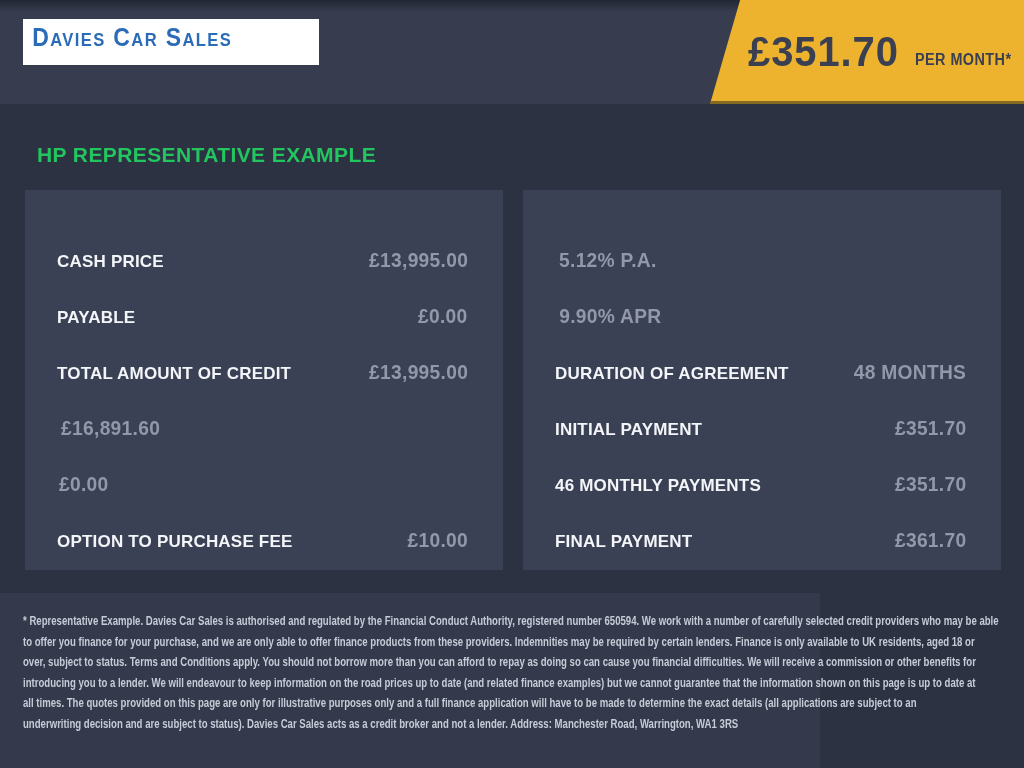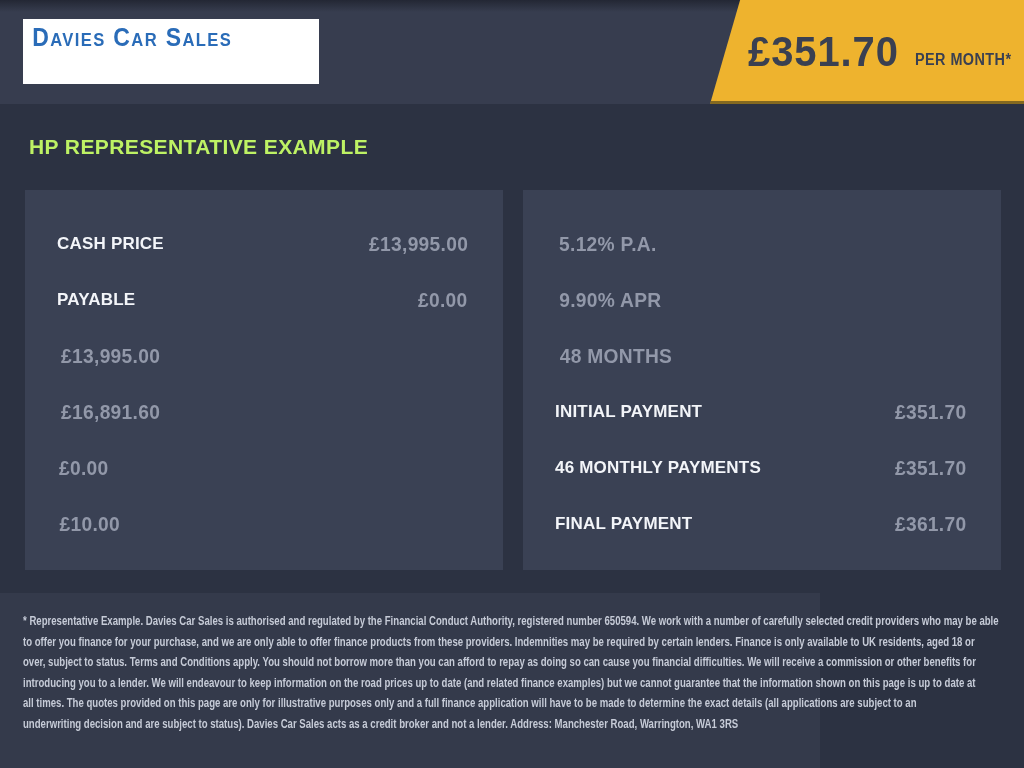--- a/index.html
+++ b/index.html
@@ -18,21 +18,21 @@
     width: 1024px; height: 104px;
     background: #373d4f;
   }
   .top-shade {
     position: absolute; top: 0; left: 0; right: 0; height: 12px;
     background: linear-gradient(#232734, rgba(35,39,52,0));
     z-index: 1;
   }
   .logo-box {
     position: absolute; left: 23px; top: 19px;
-    width: 296px; height: 65px;
+    width: 296px; height: 46px;
     background: #ffffff;
     z-index: 2;
   }
   .logo-text {
     display: block;
     padding: 4px 0 0 10px;
     font-variant: small-caps;
     font-weight: bold;
     font-size: 25px;
     letter-spacing: 1.5px;
@@ -64,37 +64,37 @@
   .banner-period {
     font-size: 16px; font-weight: bold; color: #3a4051;
     letter-spacing: 0.5px; margin-left: 8px; margin-top: 16px;
     transform: scaleX(0.9); transform-origin: left center;
     white-space: nowrap;
   }
 
   
   .main-title {
     position: absolute; left: 25px; top: 131px;
-    margin: 4px;
-    font-size: 21px; font-weight: bold; color: #bef264;
+    margin: 12px;
+    font-size: 21px; font-weight: bold; color: #22c55e;
     letter-spacing: 0.4px;
     white-space: nowrap;
   }
   .panel {
     position: absolute; top: 190px;
     width: 478px; height: 380px;
     background: #3a4154;
     box-sizing: border-box;
     padding: 26px 35px 0 32px;
   }
   .panel-left { left: 25px; }
   .panel-right { left: 523px; }
   .finance-row {
     height: 56px;
-    display: flex; justify-content: space-between; align-items: center;
+    display: flex; justify-content: space-between; align-items: flex-end;
   }
   .finance-label {
     font-size: 17px; font-weight: bold; color: #f3f5f9;
     letter-spacing: 0.2px; white-space: nowrap;
   }
   .finance-value {
     font-size: 20px; font-weight: bold; color: #9298a9;
     letter-spacing: 0.3px; white-space: nowrap;
     transform: scaleX(0.96); transform-origin: right center;
   }
@@ -138,41 +138,44 @@
   <section class="panel panel-left">
     <div class="finance-row">
       <span class="finance-label">CASH PRICE</span>
       <span class="finance-value">£13,995.00</span>
     </div>
     <div class="finance-row">
       <span class="finance-label">PAYABLE</span>
       <span class="finance-value">£0.00</span>
     </div>
     <div class="finance-row">
+      <span class="finance-label">TOTAL AMOUNT OF CREDIT</span>
       <span class="finance-value">£13,995.00</span>
     </div>
     <div class="finance-row">
       <span class="finance-value">£16,891.60</span>
     </div>
     <div class="finance-row">
       <span class="finance-value">£0.00</span>
     </div>
     <div class="finance-row">
+      <span class="finance-label">OPTION TO PURCHASE FEE</span>
       <span class="finance-value">£10.00</span>
     </div>
   </section>
 
   <section class="panel panel-right">
     <div class="finance-row">
       <span class="finance-value">5.12% P.A.</span>
     </div>
     <div class="finance-row">
       <span class="finance-value">9.90% APR</span>
     </div>
     <div class="finance-row">
+      <span class="finance-label">DURATION OF AGREEMENT</span>
       <span class="finance-value">48 MONTHS</span>
     </div>
     <div class="finance-row">
       <span class="finance-label">INITIAL PAYMENT</span>
       <span class="finance-value">£351.70</span>
     </div>
     <div class="finance-row">
       <span class="finance-label">46 MONTHLY PAYMENTS</span>
       <span class="finance-value">£351.70</span>
     </div>

